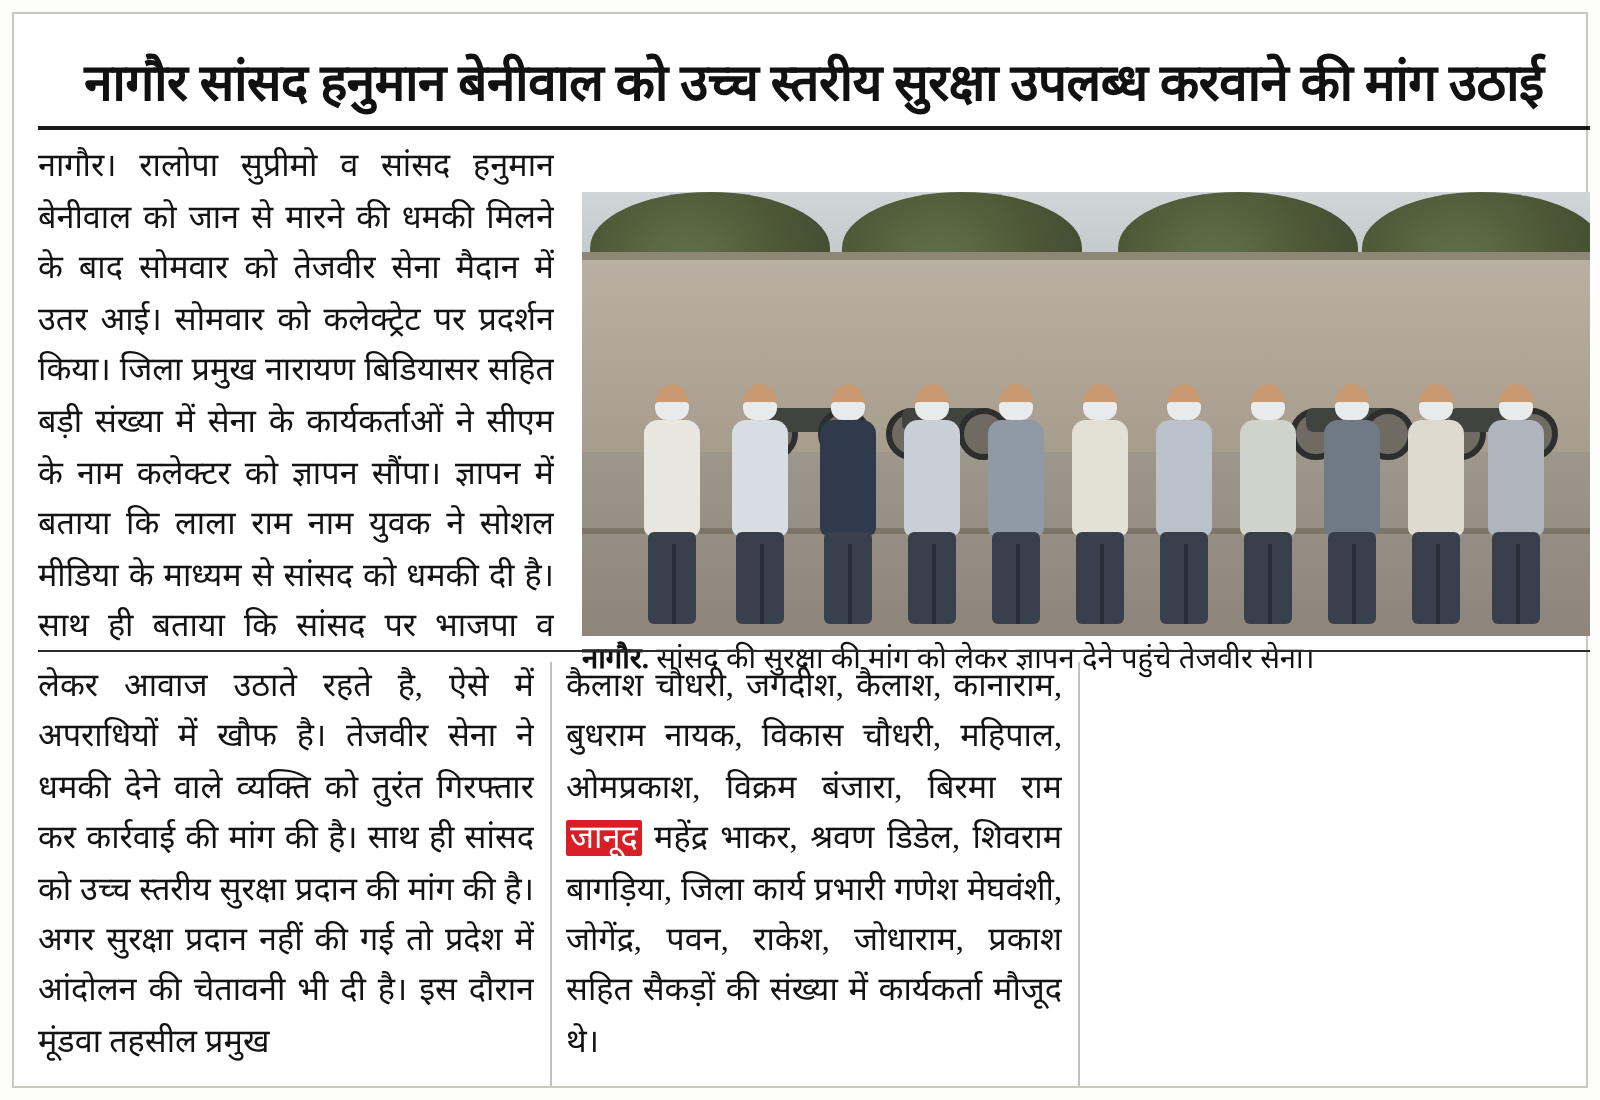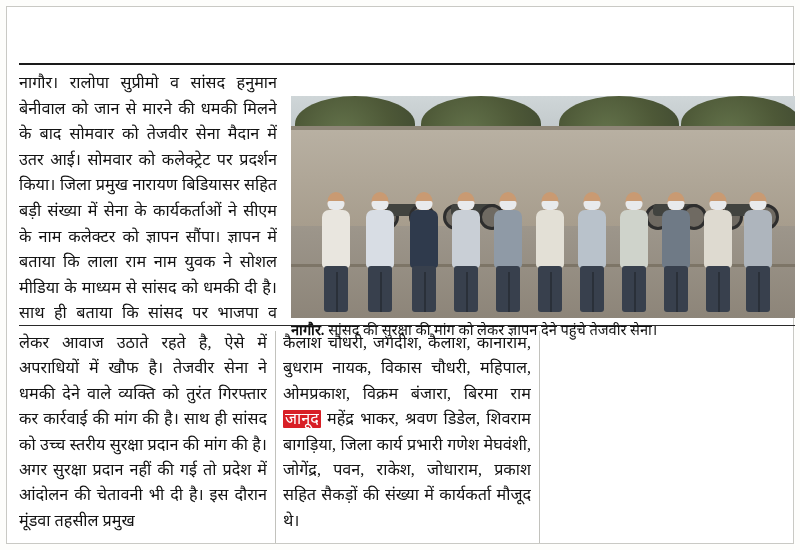--- a/index.html
+++ b/index.html
@@ -219,20 +219,21 @@
     padding: 0 2px;
     border-radius: 1px;
   }
 </style>
 </head>
 <body>
 
 <div class="page">
   <div class="frame">
 
+    <div class="headline">नागौर सांसद हनुमान बेनीवाल को उच्च स्तरीय सुरक्षा उपलब्ध करवाने की मांग उठाई</div>
     <div class="rule"></div>
 
     <div class="top">
 
       <div class="col-lead"><span class="dateline">नागौर।</span><span> रालोपा सुप्रीमो व सांसद हनुमान बेनीवाल को जान से मारने की धमकी मिलने के बाद सोमवार को तेजवीर सेना मैदान में उतर आई। सोमवार को कलेक्ट्रेट पर प्रदर्शन किया। जिला प्रमुख नारायण बिडियासर सहित बड़ी संख्या में सेना के कार्यकर्ताओं ने सीएम के नाम कलेक्टर को ज्ञापन सौंपा। ज्ञापन में बताया कि लाला राम नाम युवक ने सोशल मीडिया के माध्यम से सांसद को धमकी दी है। साथ ही बताया कि सांसद पर भाजपा व कांग्रेस कार्यकाल में बाड़मेर और जयपुर में जानलेवा हमले हो चुके है। चूरू में एक कार्यक्रम के दौरान पुलिस ने हथियार के साथ एक को गिरफ्तार किया था। उन्होंने बताया कि सांसद बेनीवाल समय-समय पर अपराधियों के विरूद्ध कार्यवाही को</span></div>
 
       <div class="photo-wrap">
         <div class="photo">
           <div class="sky"></div>
           <div class="tree" style="left:4px;"></div>

